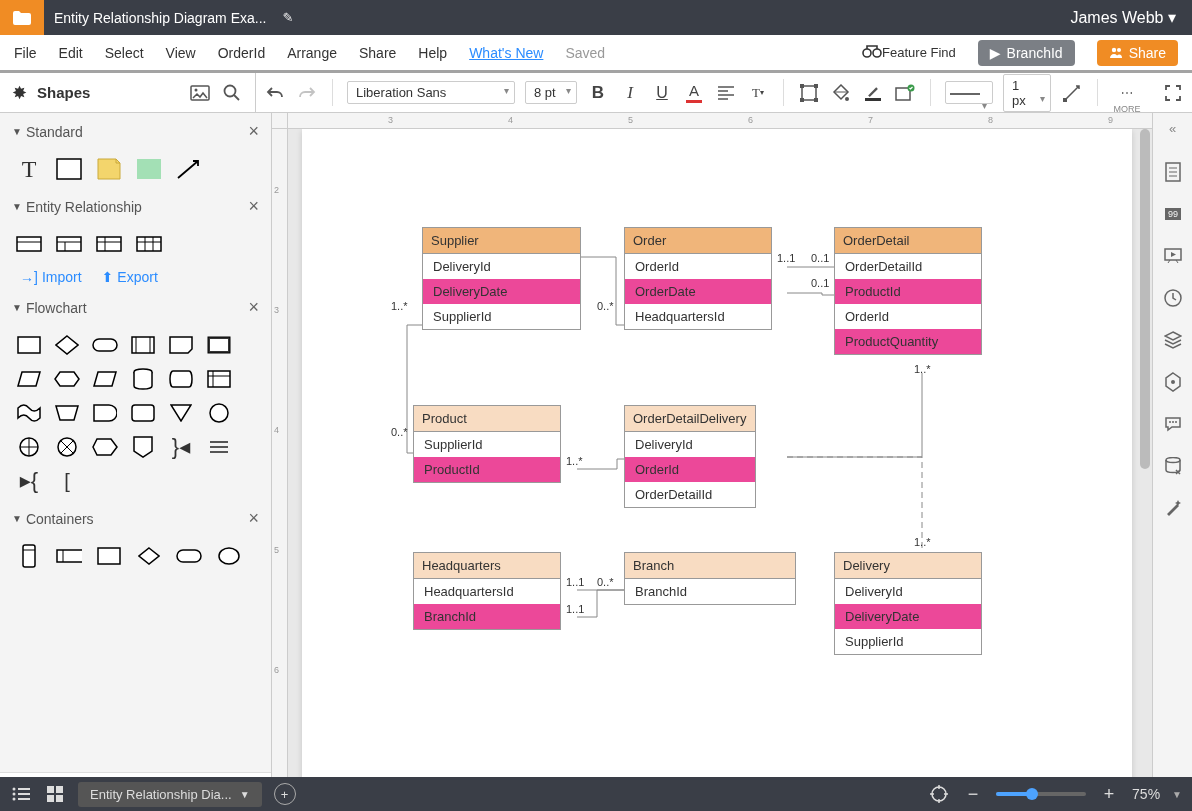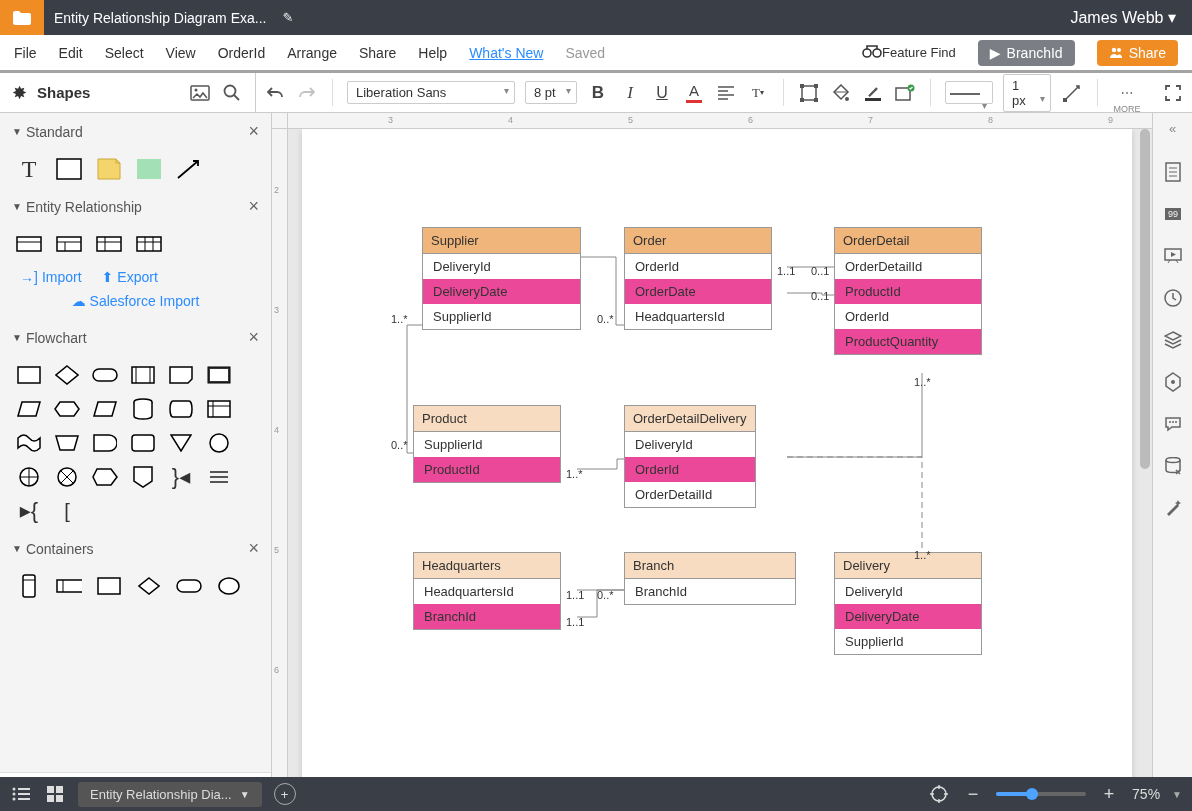--- a/index.html
+++ b/index.html
@@ -45,21 +45,21 @@
 .ruler-v { position: absolute; top: 16px; left: 0; width: 16px; bottom: 0; background: #f4f4f4; border-right: 1px solid #ccc; font-size: 9px; color: #888; }
 .ruler-corner { position: absolute; top: 0; left: 0; width: 16px; height: 16px; background: #f4f4f4; border-right: 1px solid #ccc; border-bottom: 1px solid #ccc; }
 .canvas { position: absolute; top: 16px; left: 16px; right: 0; bottom: 0; overflow: auto; }
 .page { position: absolute; background: #fff; box-shadow: 0 2px 6px rgba(0,0,0,.15); }
 .entity { position: absolute; border: 1px solid #999; background: #fff; font-size: 13px; }
 .entity .eh { padding: 5px 8px; font-weight: 500; border-bottom: 1px solid #999; }
 .entity .er { padding: 5px 10px; }
 .entity .er.alt { background: #ec4899; }
 .h-orange { background: #f0b57a; }
 .h-peach { background: #f8dcc2; }
-.conn-lbl { position: absolute; font-size: 11px; color: #333; white-space: nowrap; margin-top: 13px; }
+.conn-lbl { position: absolute; font-size: 11px; color: #333; white-space: nowrap; }
 svg.conns { position: absolute; top: 0; left: 0; pointer-events: none; }
 .rightbar { width: 40px; background: #f4f4f4; border-left: 1px solid #ccc; display: flex; flex-direction: column; align-items: center; gap: 20px; padding-top: 8px; }
 .rightbar .rb { width: 22px; height: 22px; color: #666; cursor: pointer; display: flex; align-items: center; justify-content: center; }
 .rightbar .collapse { height: 20px; color: #888; cursor: pointer; }
 .statusbar { height: 34px; background: #3a3e47; display: flex; align-items: center; padding: 0 10px; gap: 12px; color: #ddd; position: absolute; bottom: 0; left: 0; right: 0; }
 .sb-doc { background: #555; padding: 5px 12px; border-radius: 3px; font-size: 13px; display: flex; align-items: center; gap: 8px; cursor: pointer; }
 .sb-add { width: 22px; height: 22px; border: 1.5px solid #aaa; border-radius: 50%; display: flex; align-items: center; justify-content: center; cursor: pointer; }
 .zoom-slider { width: 90px; height: 4px; background: #666; border-radius: 2px; position: relative; }
 .zoom-slider .fill { position: absolute; left: 0; top: 0; bottom: 0; width: 40%; background: #4da3ff; border-radius: 2px; }
 .zoom-slider .thumb { position: absolute; left: 40%; top: -4px; width: 12px; height: 12px; background: #4da3ff; border-radius: 50%; margin-left: -6px; }
@@ -282,21 +282,20 @@
     <div class="er-actions">
       <div class="act">
           <span>→]</span>
           <span>Import</span>
         </div>
       <div class="act">
           <span>⬆</span>
           <span>Export</span>
         </div>
     </div>
-    <div class="sf-import"><span>☁</span> <span>Salesforce Import</span></div>
 
     <div class="cat-hdr">
         <span class="tri">▼</span>
         <span>Flowchart</span>
         <span class="x">×</span>
       </div>
     <div class="shape-row" style="gap:12px">
       <div class="shape">
           <svg width="24" height="18">
             <rect x="1" y="1" width="22" height="16" fill="#fff" stroke="#000" stroke-width="1.5"></rect>

